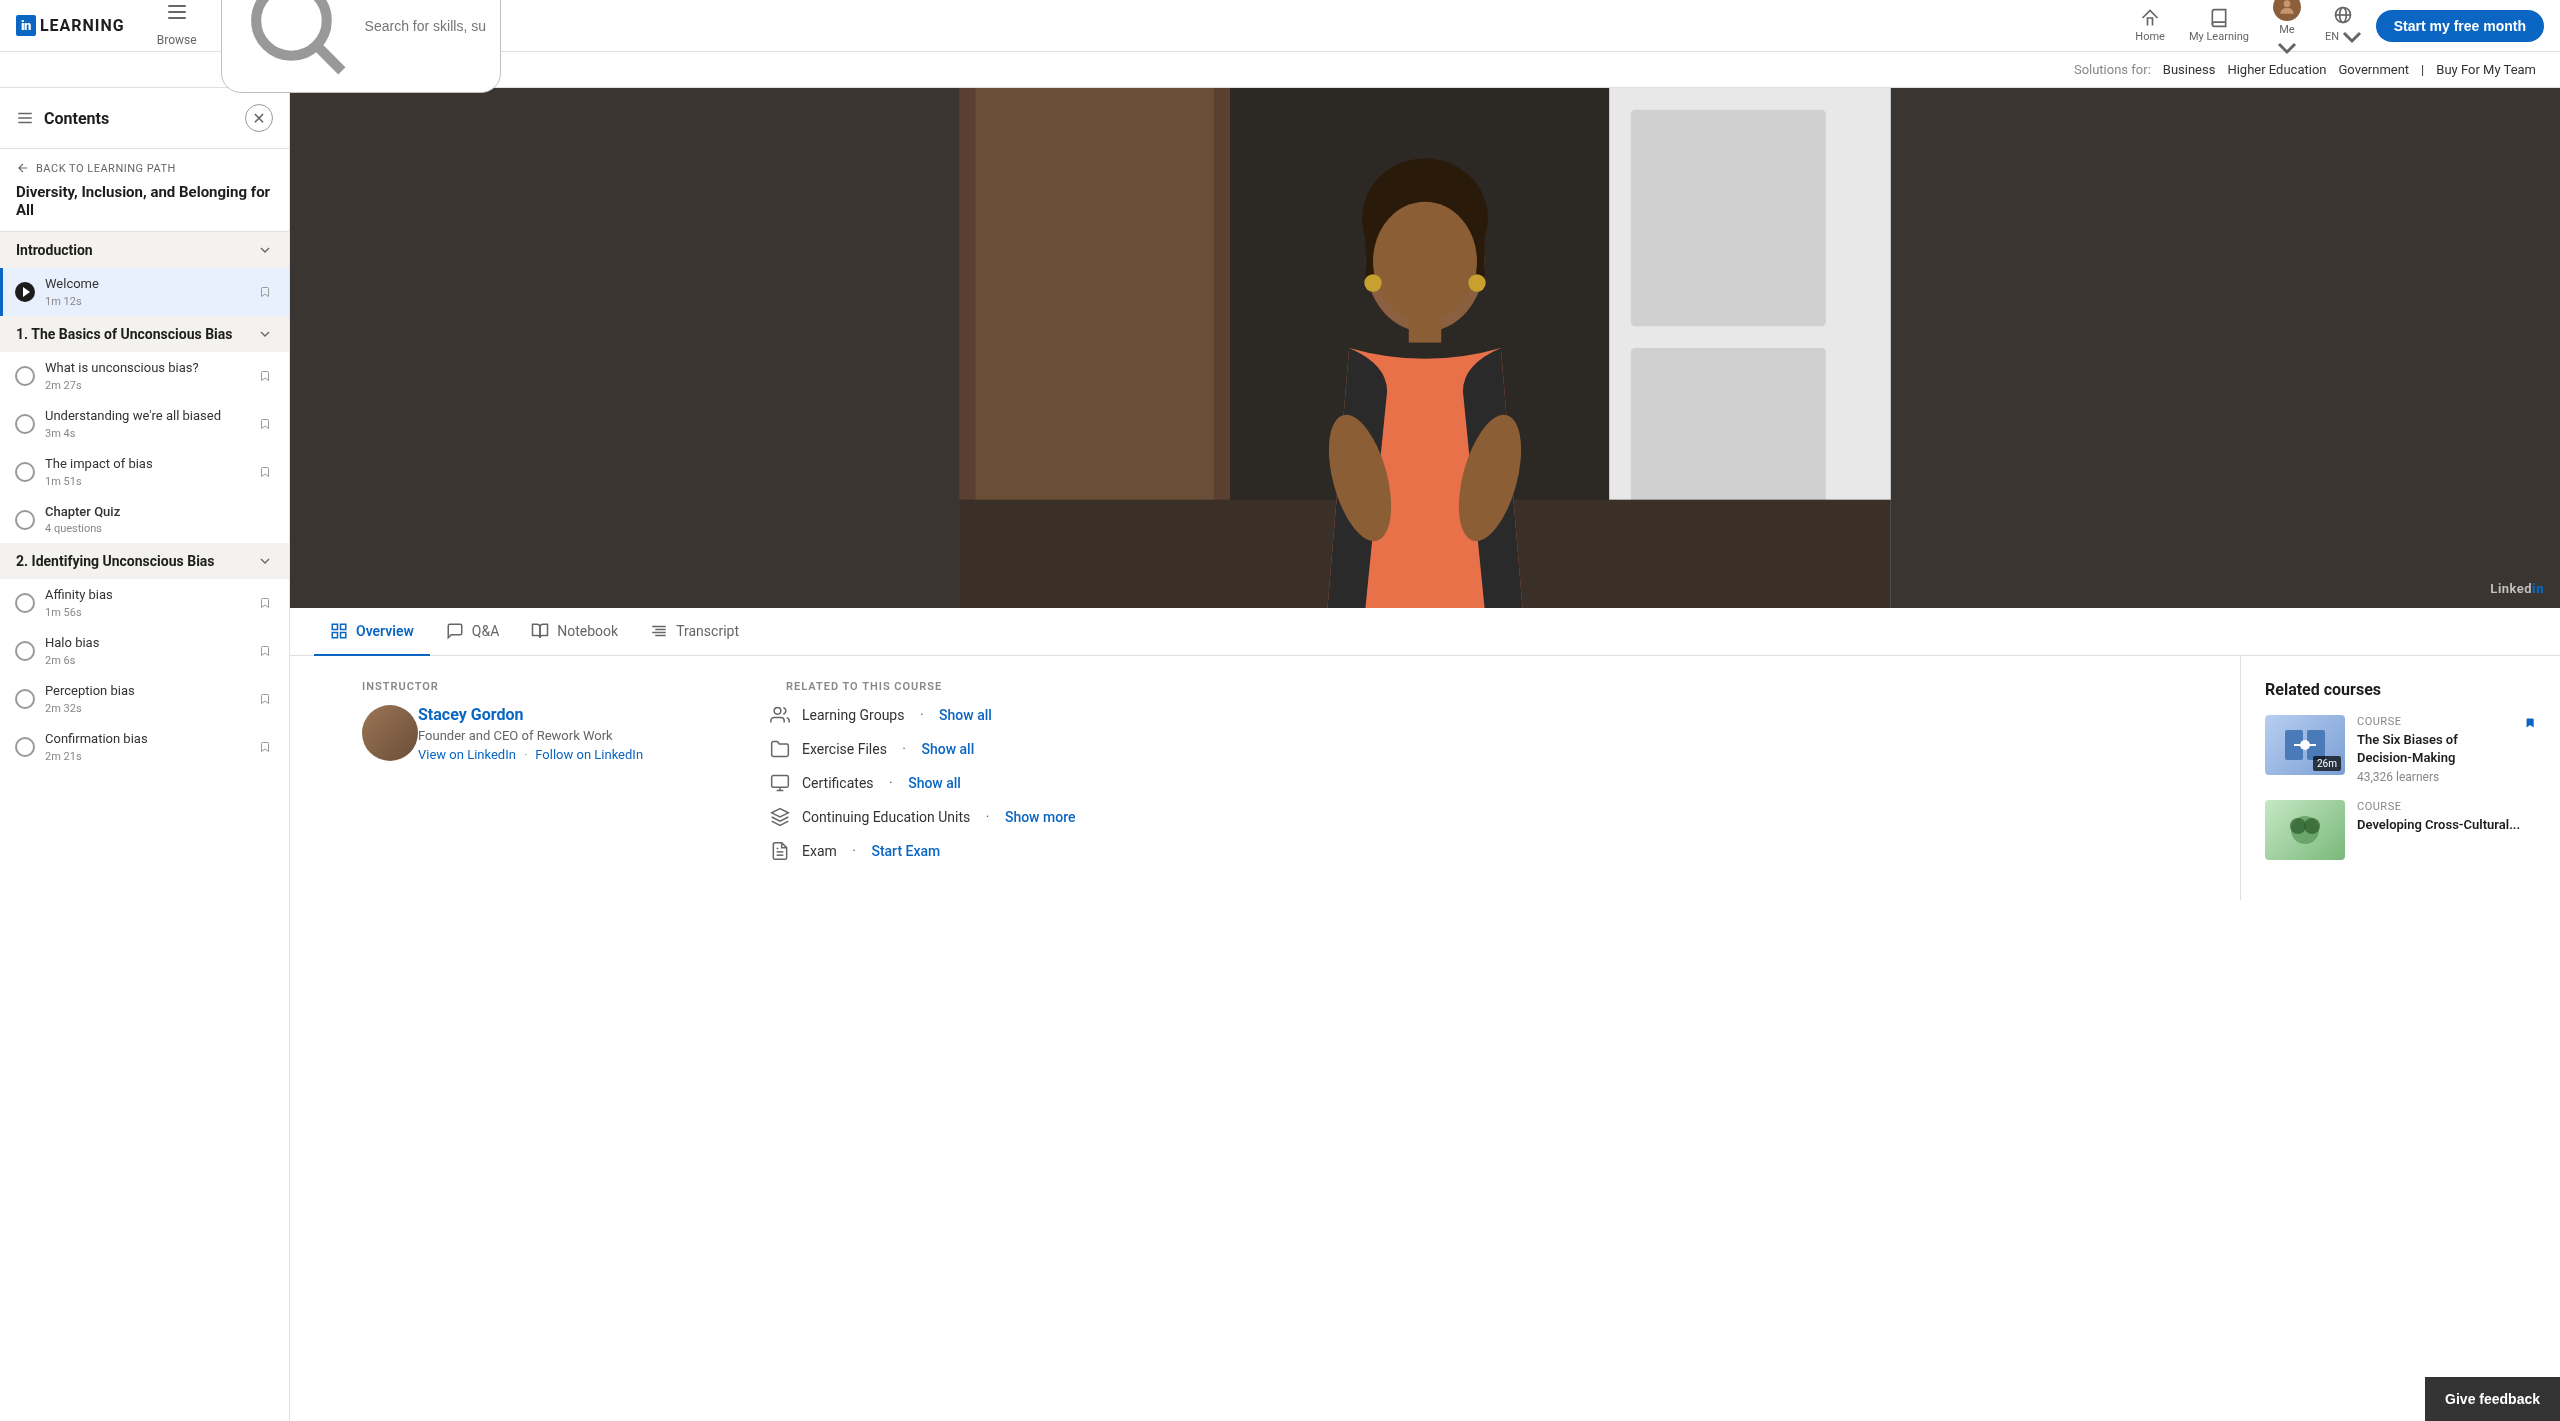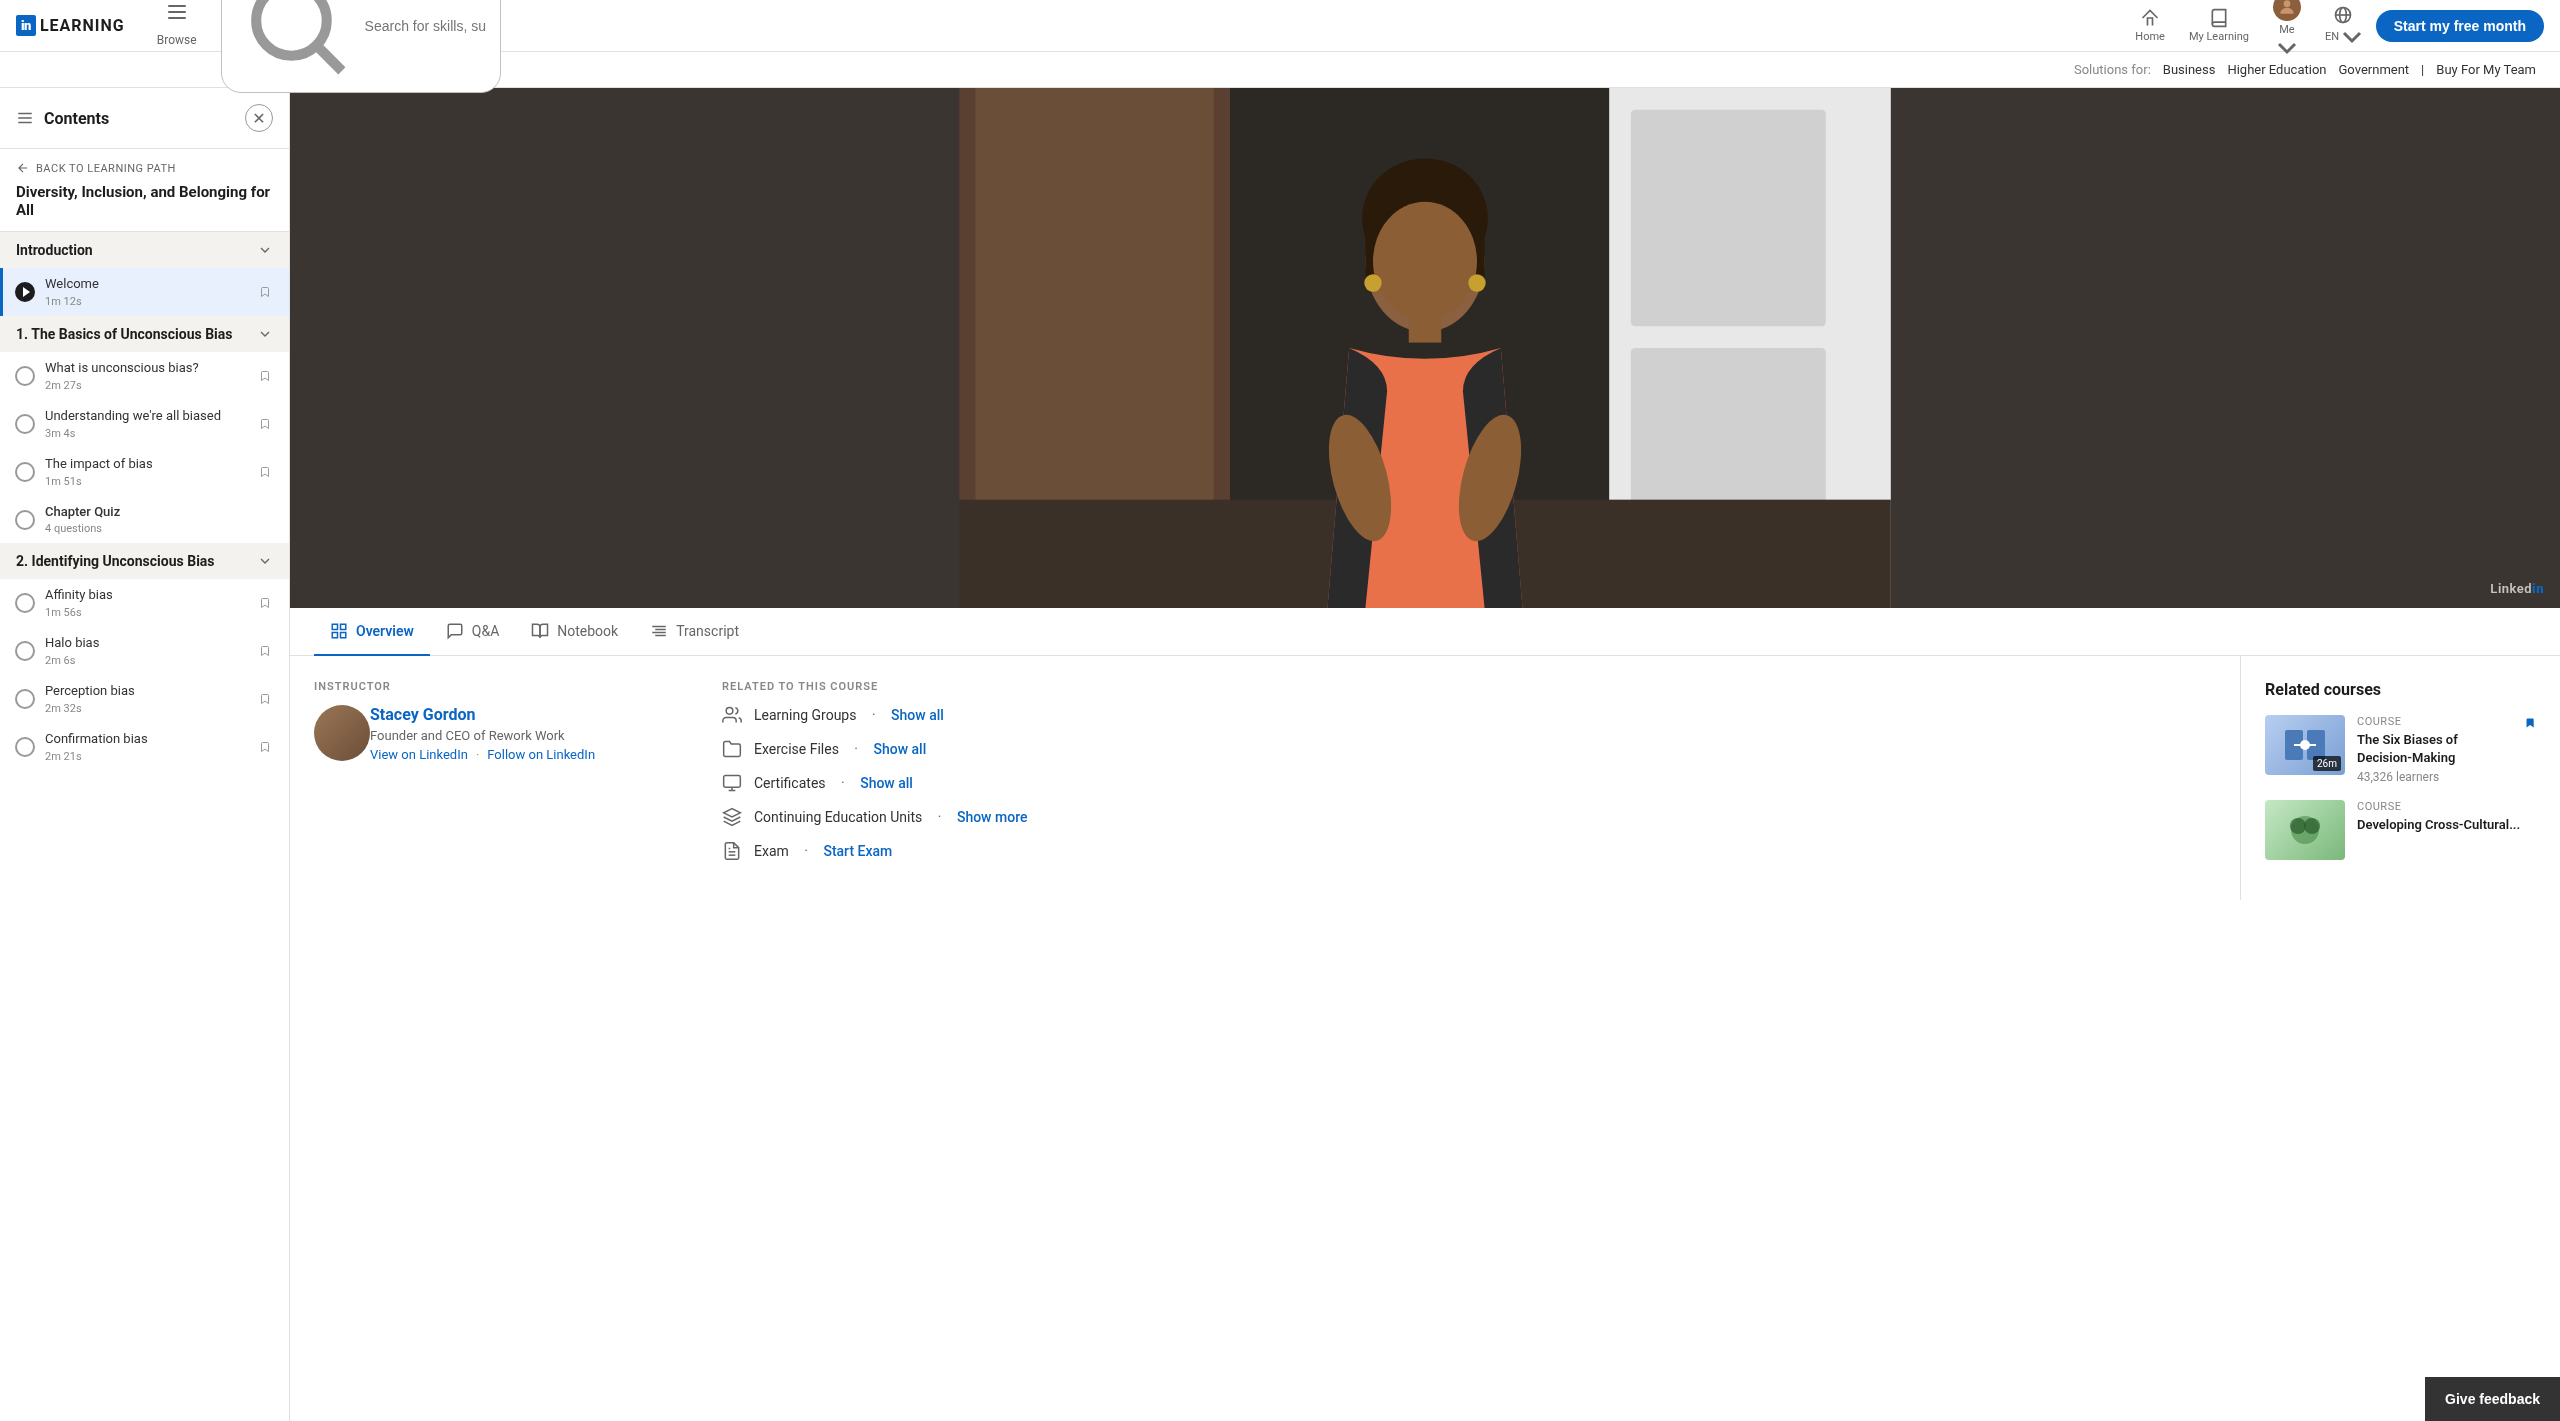--- a/index.html
+++ b/index.html
@@ -57,31 +57,31 @@
     .content-area { flex: 1; overflow-y: auto; display: flex; flex-direction: column; }
     .video-container { background: #fdba74; position: relative; width: 100%; aspect-ratio: 16/9; max-height: 520px; overflow: hidden; flex-shrink: 0; }
     .video-scene { width: 100%; height: 100%; background: #3a3530; position: relative; overflow: hidden; }
     .video-watermark { position: absolute; bottom: 12px; right: 16px; color: rgba(255,255,255,0.7); font-size: 13px; font-weight: 600; letter-spacing: 0.5px; }
 
     
     .tabs-bar { display: flex; border-bottom: 1px solid #e0e0e0; background: #fff; padding: 0 24px; }
     .tab { display: flex; align-items: center; gap: 8px; padding: 14px 16px; font-size: 14px; color: #666; cursor: pointer; border-bottom: 2px solid transparent; margin-bottom: -1px; }
     .tab.active { color: #0a66c2; border-bottom: 2px solid #0a66c2; font-weight: 600; }
     .tab svg { width: 18px; height: 18px; }
-    .instructor-section { width: 360px; flex-shrink: 0; }
+    .instructor-section { width: 360px; flex-shrink: 0; margin-left: 48px; }
     .instructor-label { font-size: 11px; text-transform: uppercase; letter-spacing: 1px; color: #888; margin-bottom: 12px; font-weight: 600; }
     .instructor-card { display: flex; }
     .instructor-avatar { width: 56px; height: 56px; border-radius: 50%; background: linear-gradient(135deg, #8b7355, #6b5a3e); flex-shrink: 0; }
     .instructor-name { font-size: 16px; font-weight: 700; color: #0a66c2; cursor: pointer; }
     .instructor-title { font-size: 13px; color: #666; margin: 4px 0; }
     .instructor-links { display: flex; gap: 8px; font-size: 13px; color: #0a66c2; margin-top: 4px; }
     .instructor-links a { cursor: pointer; }
 
     .related-section { flex: 1; }
-    .related-label { font-size: 11px; text-transform: uppercase; letter-spacing: 1px; color: #888; margin-bottom: 12px; font-weight: 600; }
+    .related-label { font-size: 11px; text-transform: uppercase; letter-spacing: 1px; color: #888; margin-bottom: 12px; font-weight: 600; margin-left: 16px; }
     .related-item { display: flex; align-items: center; gap: 12px; margin-bottom: 14px; font-size: 14px; color: #333; }
     .related-item-link { color: #0a66c2; cursor: pointer; font-weight: 500; }
     .related-item-dot { color: #666; }
     .related-courses-title { font-size: 16px; font-weight: 700; margin-bottom: 16px; }
     .course-card { display: flex; gap: 12px; margin-bottom: 16px; }
     .course-thumb { width: 80px; height: 60px; background: linear-gradient(135deg, #e8f0ff, #c5d5f0); border-radius: 4px; flex-shrink: 0; position: relative; display: flex; align-items: center; justify-content: center; overflow: hidden; }
     .course-thumb .duration-badge { position: absolute; bottom: 4px; right: 4px; background: rgba(0,0,0,0.7); color: #fff; font-size: 10px; padding: 2px 4px; border-radius: 2px; }
     .course-info .course-type { font-size: 11px; text-transform: uppercase; color: #888; letter-spacing: 0.5px; }
     .course-info .course-name { font-size: 13px; font-weight: 600; color: #1d1d1d; margin: 3px 0; line-height: 1.4; }
     .course-info .course-learners { font-size: 12px; color: #888; }

